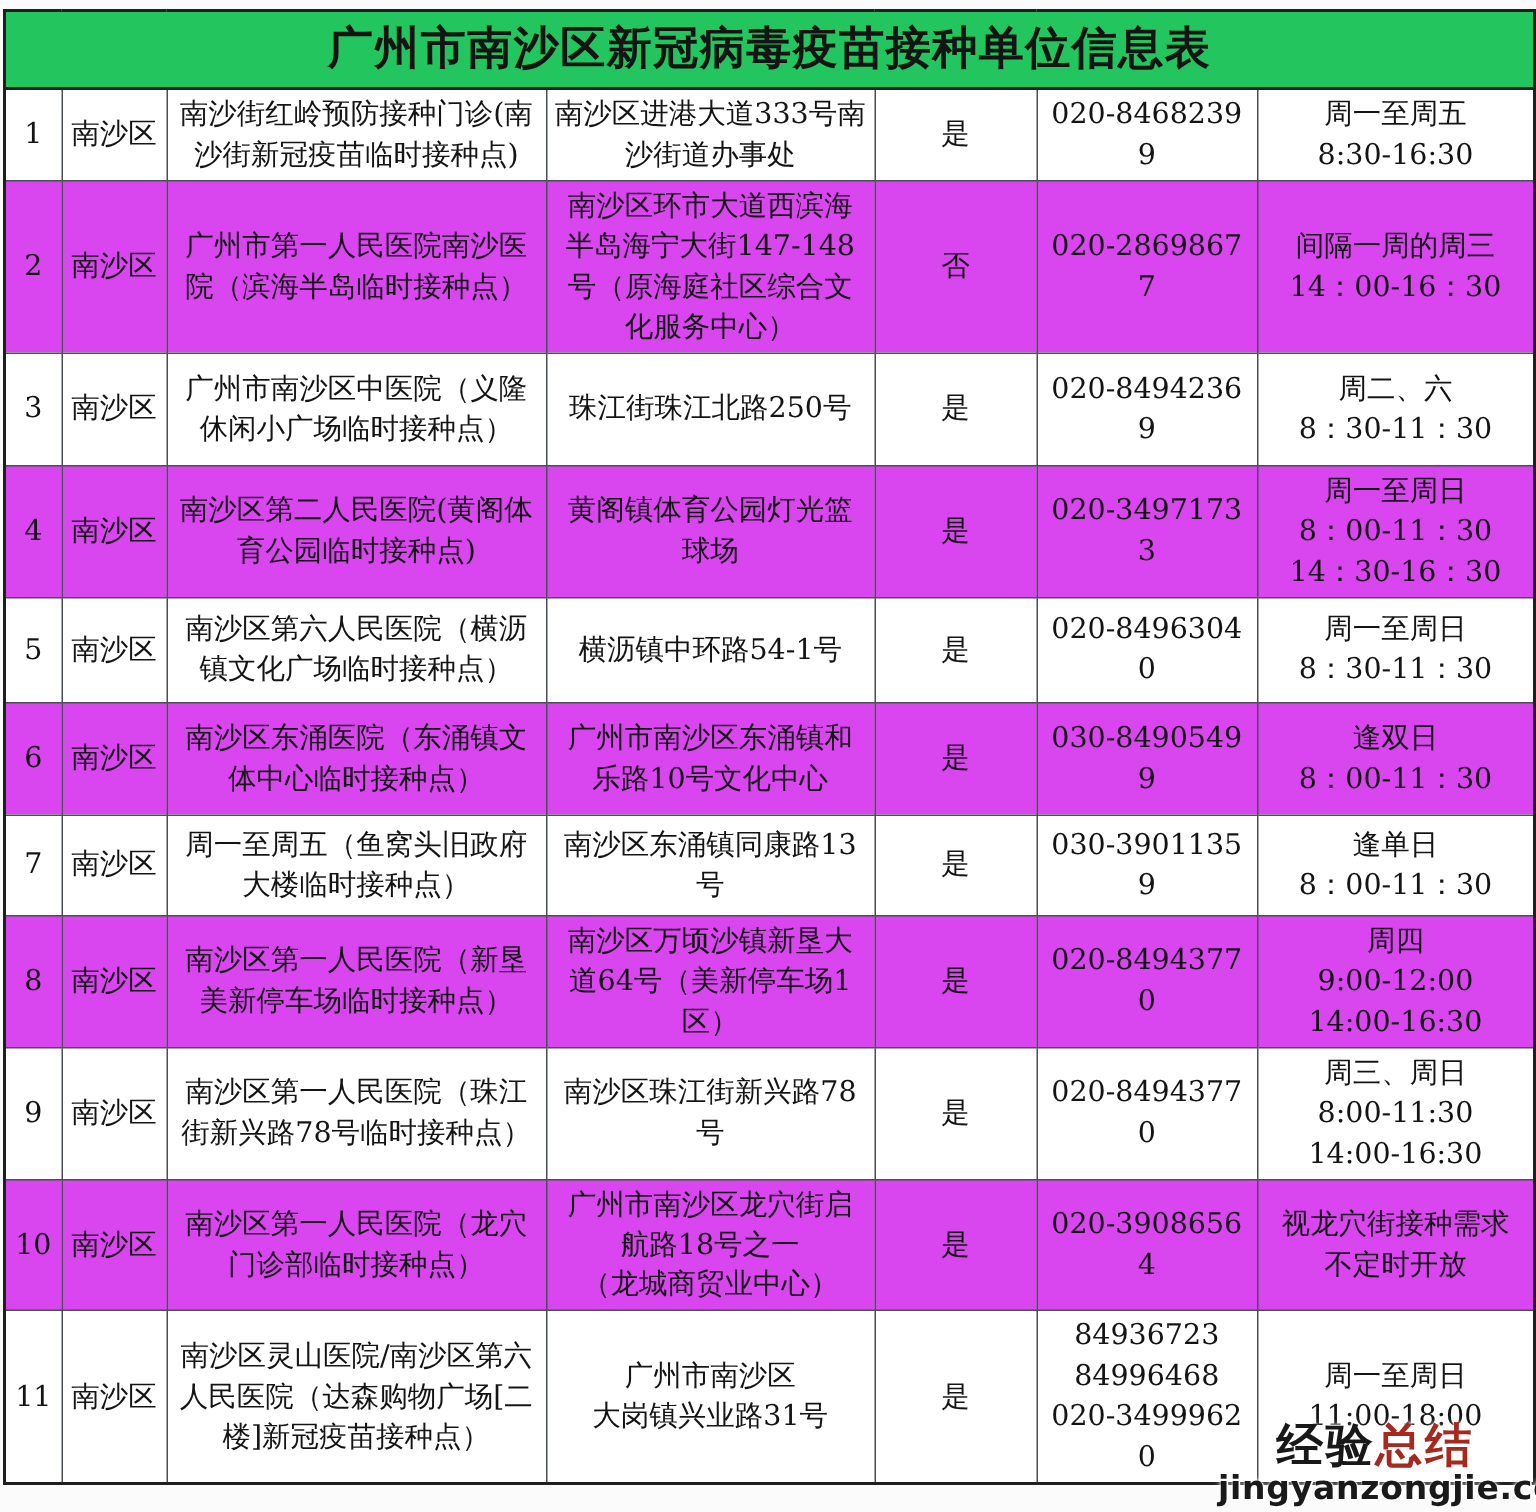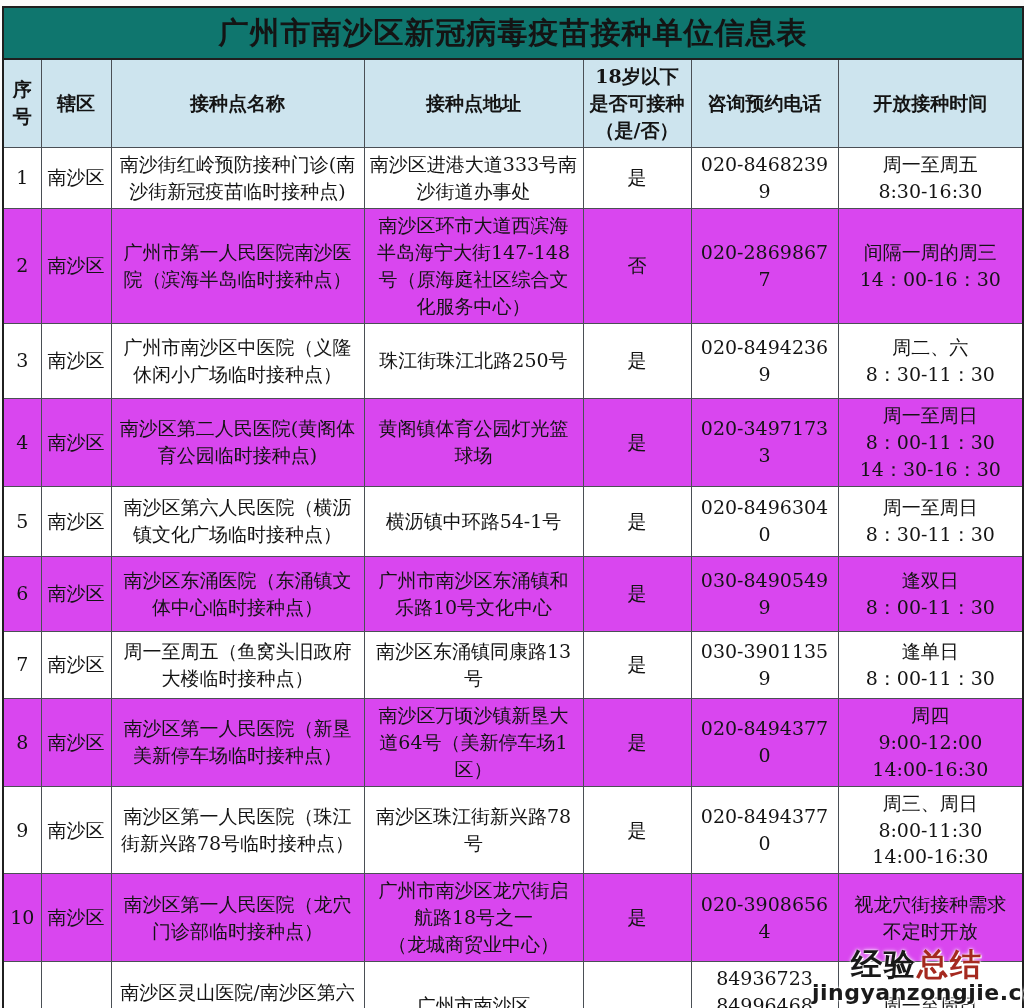--- a/index.html
+++ b/index.html
@@ -31,21 +31,21 @@
     text-align:center;
     vertical-align:middle;
     padding:3px 5px;
     font-size:19px;
     line-height:1.42;
     white-space:pre-line;
     word-break:break-all;
   }
   .title-cell{
     height:44px;
-    background:#0f766e;
+    background:#22c55e;
     font-size:30px;
     font-weight:bold;
     letter-spacing:1px;
     border-bottom:2px solid #1f1f1f;
     white-space:nowrap;
   }
   tr.header-row th{
     height:62px;
     background:#cde4ee;
     font-weight:bold;
@@ -88,31 +88,20 @@
       <col class="c-name">
     <col class="c-address">
       <col class="c-under18">
       <col class="c-phone">
       <col class="c-time">
   </colgroup>
   <thead>
     <tr>
       <th class="title-cell" colspan="7">广州市南沙区新冠病毒疫苗接种单位信息表</th>
     </tr>
-    <tr class="header-row" id="header-row">
-        <th>序号</th>
-        <th>辖区</th>
-        <th>接种点名称</th>
-        <th>接种点地址</th>
-        <th>18岁以下
-是否可接种
-（是/否）</th>
-        <th>咨询预约电话</th>
-        <th>开放接种时间</th>
-      </tr>
   </thead>
   <tbody id="table-body">
       <tr class="row-odd" style="height: 60px;">
     <td>1</td>
     <td>南沙区</td>
     <td>南沙街红岭预防接种门诊(南沙街新冠疫苗临时接种点)</td>
     <td>南沙区进港大道333号南沙街道办事处</td>
     <td>是</td>
     <td>020-84682399</td>
     <td>周一至周五

